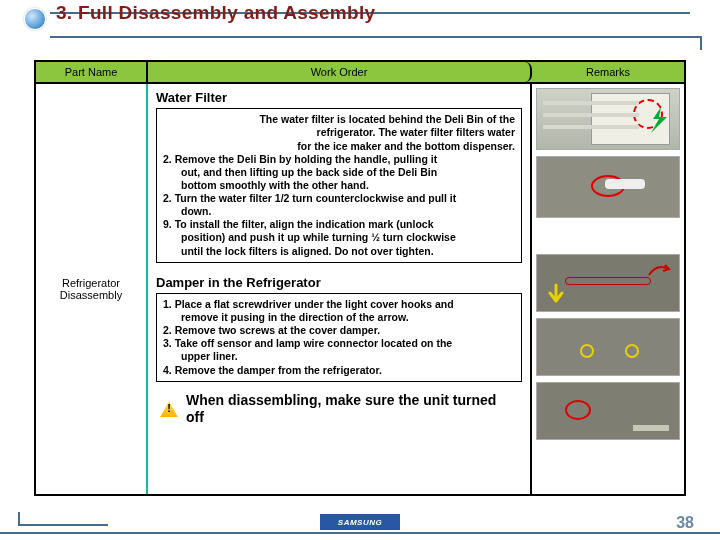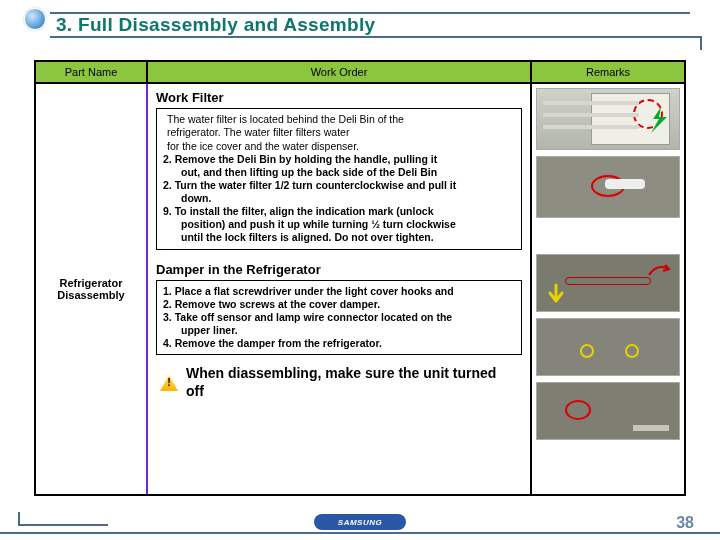--- a/index.html
+++ b/index.html
@@ -15,23 +15,23 @@
     border-top: 2px solid #4a6a8a;
   }
   .header-circle {
     position: absolute; top: 8px; left: 24px;
     width: 22px; height: 22px; border-radius: 50%;
     background: radial-gradient(circle at 35% 35%, #cfe8ff, #5aa0d8 60%, #2a6aa0);
     border: 1px solid #fff;
     box-shadow: 0 0 2px rgba(0,0,0,.3);
   }
   .page-title {
-    position: absolute; top: 14px; left: 56px;
+    position: absolute; top: 2px; left: 56px;
     font-size: 19px; font-weight: bold;
-    color: #0f766e; letter-spacing: 0.3px;
+    color: #7f1d1d; letter-spacing: 0.3px;
   }
   .title-underline {
     position: absolute; top: 36px; left: 50px; right: 30px;
     border-top: 2px solid #4a6a8a;
   }
   .corner-tr { position:absolute; top:36px; right:18px; width:90px; height:14px; }
   .corner-tr::before { content:""; position:absolute; left:0; top:0; width:100%; border-top:2px solid #4a6a8a; }
   .corner-tr::after { content:""; position:absolute; right:0; top:0; height:14px; border-right:2px solid #4a6a8a; }
   .corner-bl { position:absolute; bottom:14px; left:18px; width:90px; height:14px; }
   .corner-bl::before { content:""; position:absolute; left:0; bottom:0; width:100%; border-bottom:2px solid #4a6a8a; }
@@ -48,48 +48,48 @@
     background: #8cc63f;
     border-bottom: 2px solid #000;
   }
   .th {
     display:flex; align-items:center; justify-content:center;
     font-size: 11px; font-weight: normal; color:#000;
     border-right: 2px solid #000;
   }
   .th:last-child { border-right:none; }
   .col1 { width: 112px; }
-  .col2 { flex: 1; }
+  .col2 { flex: 1; border-radius: 7px; }
   .col3 { width: 152px; }
   .tbody { flex:1; display:flex; }
   .cell1 {
-    width:112px; border-right:2px solid #6d28d9;
+    width:112px; border-right:2px solid #14b8a6;
     display:flex; align-items:center; justify-content:center;
-    font-size:11px; font-weight:bold; text-align:center;
+    font-size:11px; font-weight:normal; text-align:center;
     padding: 0 6px;
   }
   .cell2 {
     flex:1; border-right:2px solid #000;
     padding: 4px 8px 4px 8px;
     font-size: 10.5px; line-height: 1.25;
     display:flex; flex-direction:column;
   }
   .cell3 {
     width:152px; padding:4px;
     display:flex; flex-direction:column; gap:6px;
   }
   .sec-title { font-size: 13px; font-weight:bold; margin: 2px 0 2px 0; }
   .box {
     border: 1.5px solid #000;
     padding: 4px 6px;
   }
   .gap { height: 10px; }
   .ol-item { padding-left: 10px; text-indent: -10px; font-weight: bold; }
   .ol-sub { padding-left: 18px; font-weight: bold; }
-  .intro { font-weight: normal; padding-left: 4px; }
+  .intro { font-weight: bold; padding-left: 4px; text-align: right; }
 
   .warn-row { display:flex; align-items:center; gap:8px; margin-top:10px; padding: 0 4px; }
   .warn-icon {
     width:18px; height:16px;
     background: linear-gradient(#ffe358,#ffb300);
     clip-path: polygon(50% 0, 100% 100%, 0 100%);
     position:relative;
   }
   .warn-icon::after {
     content:"!"; position:absolute; left:0; right:0; top:1px;
@@ -117,21 +117,21 @@
     content:""; position:absolute; left:38%; right:6%; top:6%; bottom:6%;
     background:#f0efe6; border:1px solid #999;
   }
 
   .footer {
     position:absolute; left:0; right:0; bottom:6px;
     border-top: 2px solid #4a6a8a;
   }
   .brand {
     position:absolute; bottom:10px; left:50%; transform:translateX(-50%);
-    width:92px; height:16px; border-radius:8px;
+    width:80px; height:16px; border-radius:0;
     background:#2857a6; color:#fff; font-size:8px; font-weight:bold;
     display:flex; align-items:center; justify-content:center;
     font-style:italic; letter-spacing:0.5px;
   }
   .pagenum {
     position:absolute; right:26px; bottom:8px;
     font-size:16px; color:#6a88a8; font-weight:bold;
   }
 </style>
 </head>
@@ -148,38 +148,40 @@
   <div class="thead">
     <div class="th col1">Part Name</div>
     <div class="th col2">Work Order</div>
     <div class="th col3">Remarks</div>
   </div>
   <div class="tbody">
     <div class="cell1">
       <div>Refrigerator Disassembly</div>
     </div>
     <div class="cell2">
-      <div class="sec-title">Work Filter</div>
+      <div class="sec-title">Water Filter</div>
       <div class="box">
         <div class="intro">The water filter is located behind the Deli Bin of the</div>
         <div class="intro">refrigerator. The water filter filters water</div>
-        <div class="intro">for the ice cover and the water dispenser.</div>
+        <div class="intro">for the ice maker and the bottom dispenser.</div>
         <div class="ol-item">2. Remove the Deli Bin by holding the handle, pulling it</div>
         <div class="ol-sub">out, and then lifting up the back side of the Deli Bin</div>
+        <div class="ol-sub">bottom smoothly with the other hand.</div>
         <div class="ol-item">2. Turn the water filter 1/2 turn counterclockwise and pull it</div>
         <div class="ol-sub">down.</div>
         <div class="ol-item">9. To install the filter, align the indication mark (unlock</div>
         <div class="ol-sub">position) and push it up while turning ½ turn clockwise</div>
         <div class="ol-sub">until the lock filters is aligned. Do not over tighten.</div>
       </div>
 
       <div class="gap"></div>
       <div class="sec-title">Damper in the Refrigerator</div>
       <div class="box">
         <div class="ol-item">1. Place a flat screwdriver under the light cover hooks and</div>
+        <div class="ol-sub">remove it pusing in the direction of the arrow.</div>
         <div class="ol-item">2. Remove two screws at the cover damper.</div>
         <div class="ol-item">3. Take off sensor and lamp wire connector located on the</div>
         <div class="ol-sub">upper liner.</div>
         <div class="ol-item">4. Remove the damper from the refrigerator.</div>
       </div>
 
       <div class="warn-row">
         <div class="warn-icon"></div>
         <div class="warn-text">When diassembling, make sure the unit turned off</div>
       </div>

